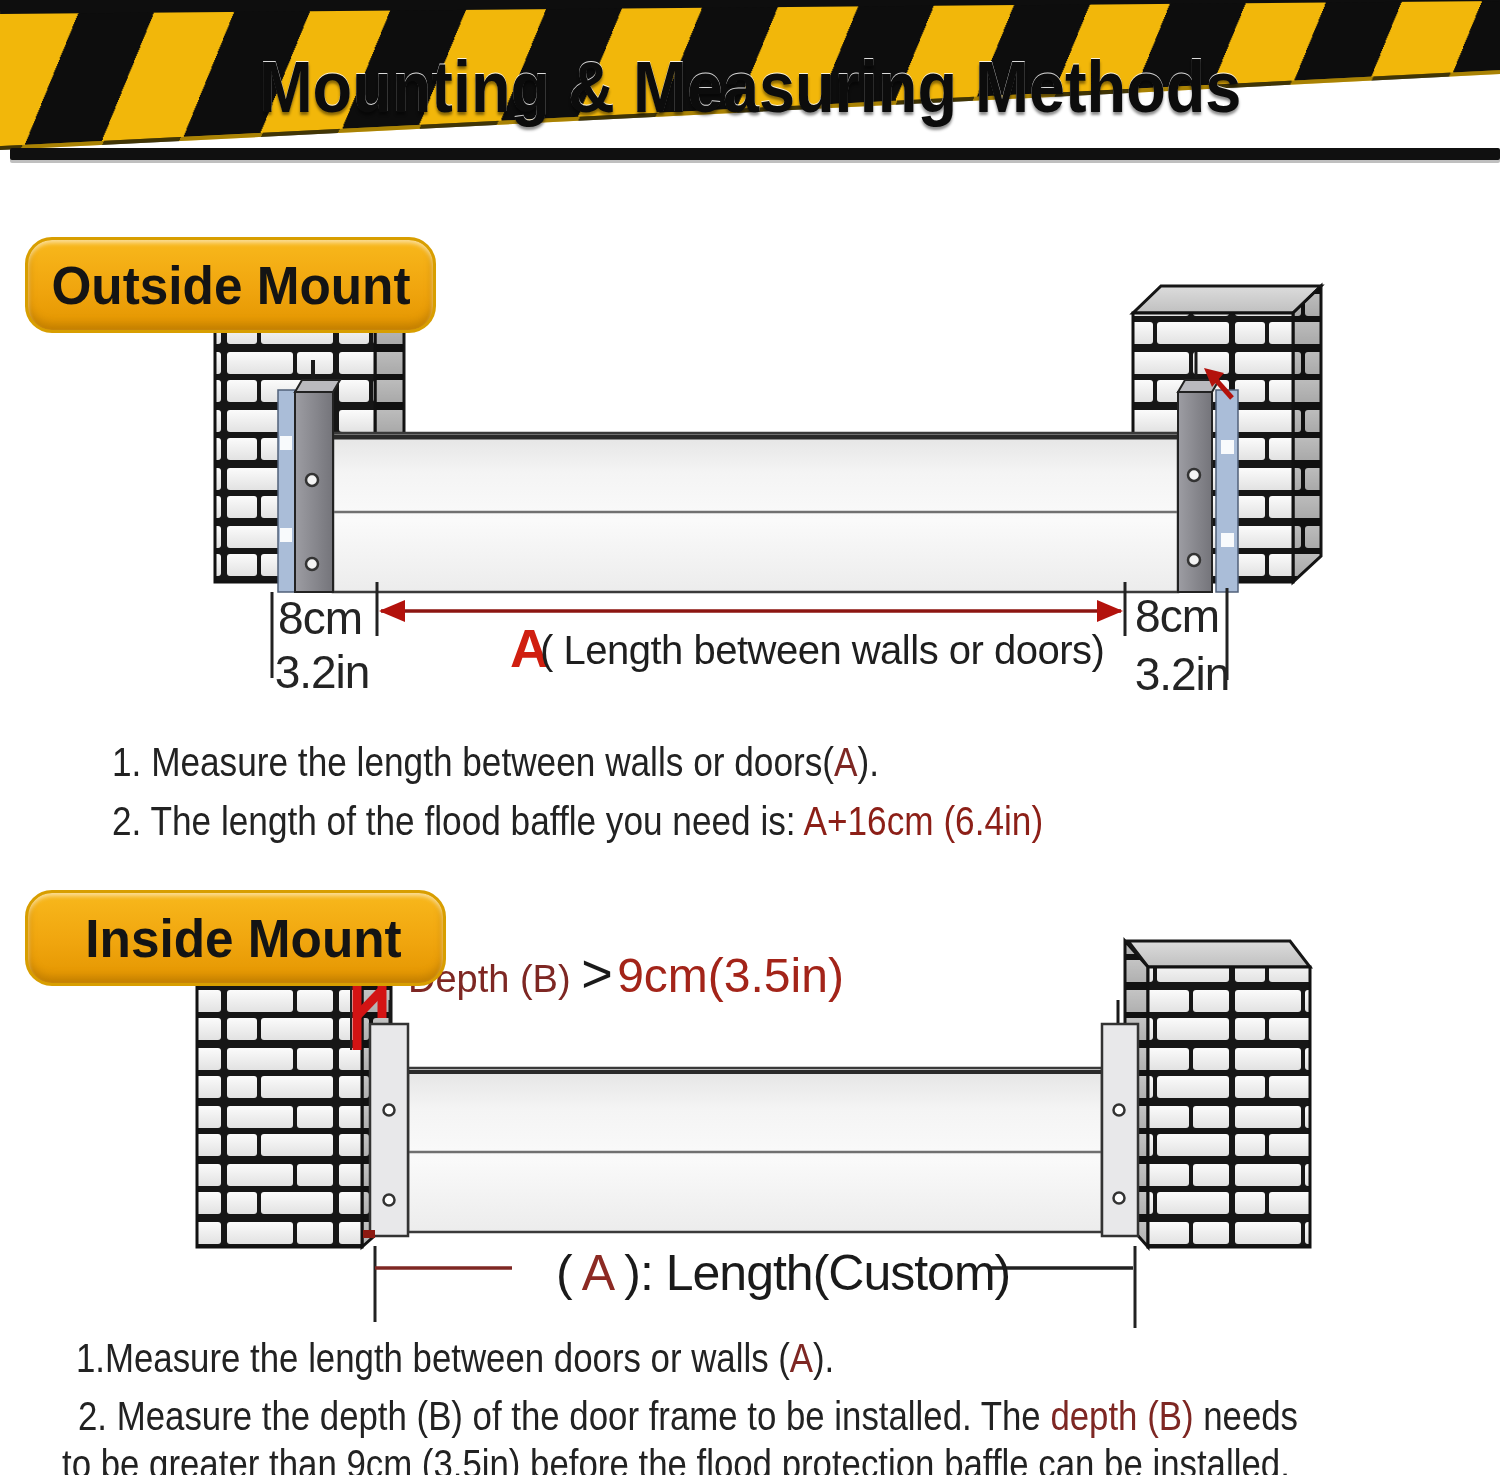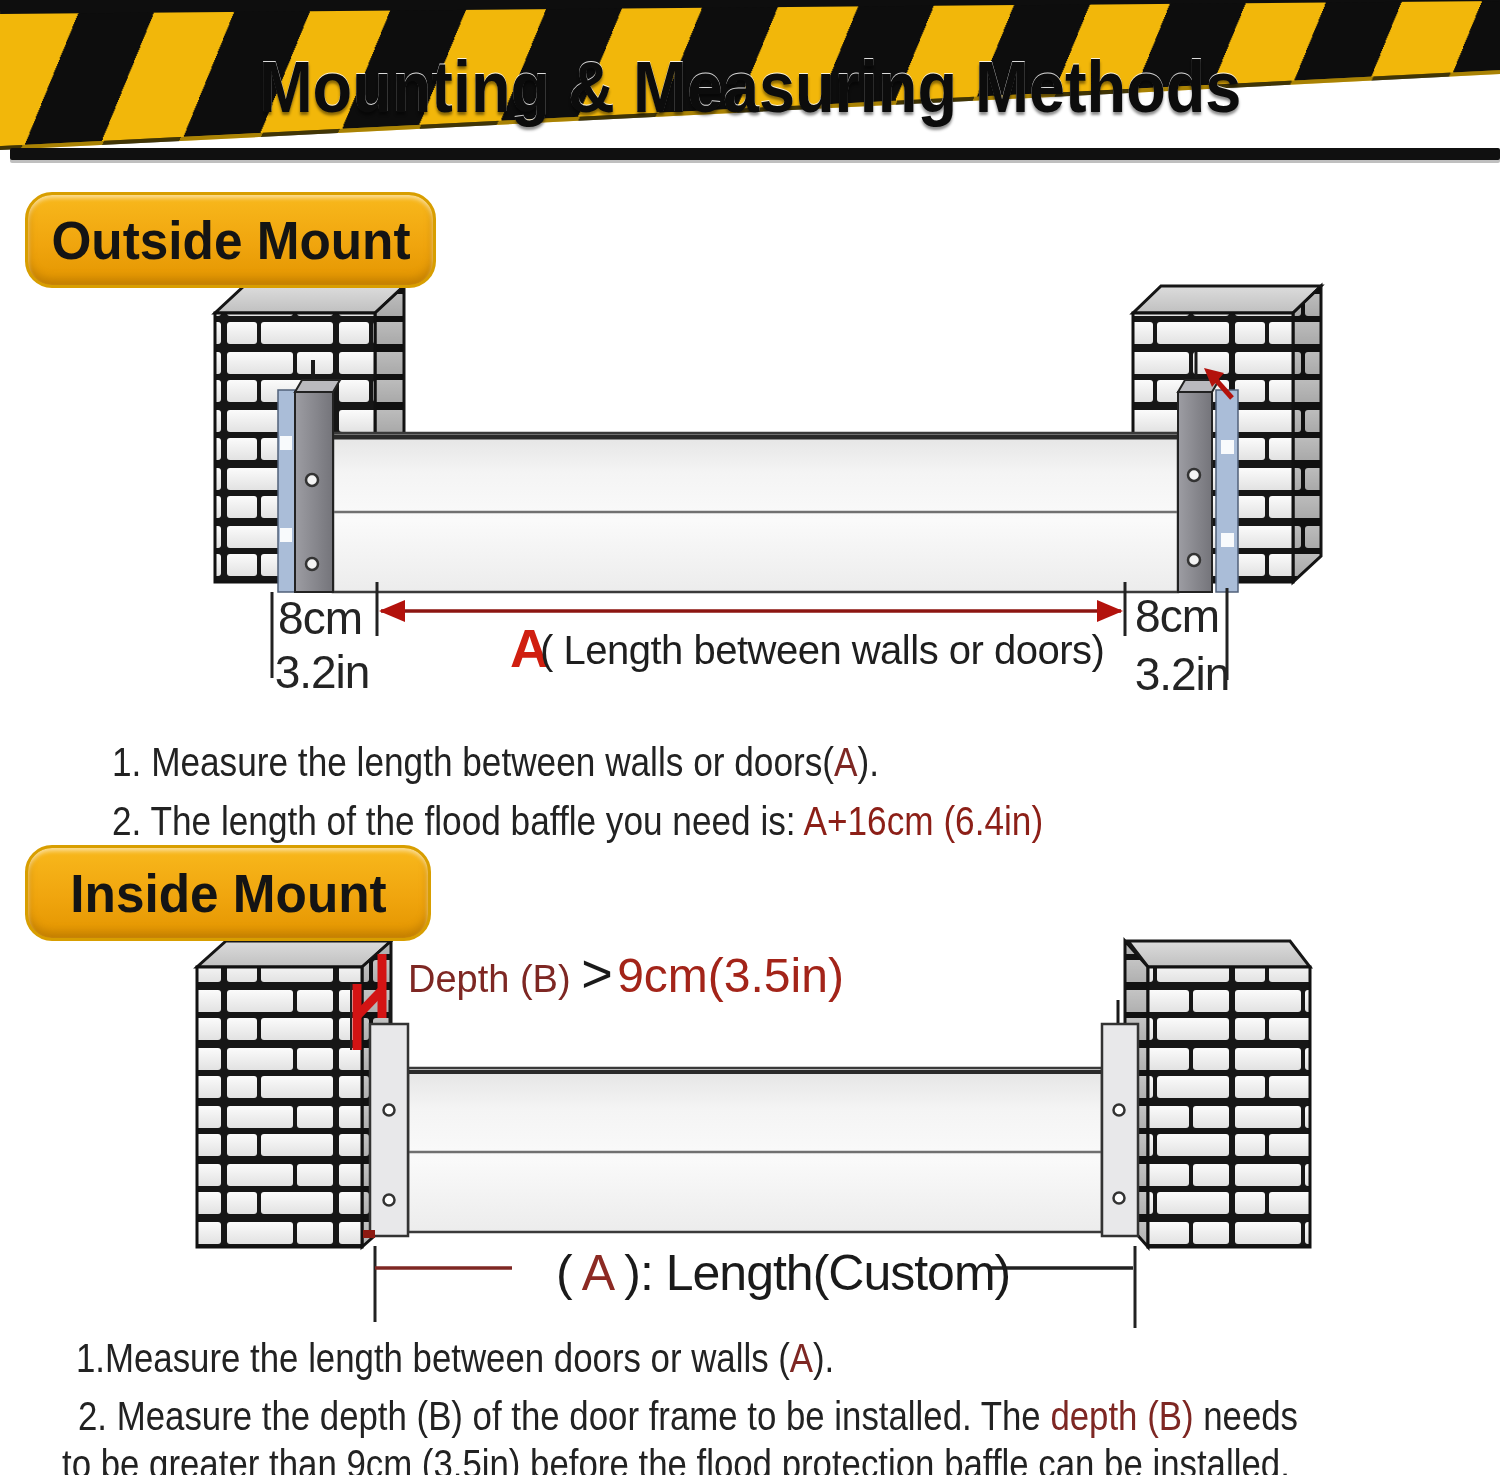--- a/index.html
+++ b/index.html
@@ -33,24 +33,25 @@
     background:#101010;border-radius:2px;
     box-shadow:0 3px 0 rgba(0,0,0,.25);
   }
   
   .badge{
     position:absolute;display:flex;align-items:center;justify-content:center;
     border-radius:27px;color:#141414;font-weight:700;
     background:linear-gradient(180deg,#f8b81c 0%,var(--badge-yellow,#f0a50e) 55%,#e39500 100%);
     border:3px solid #d89e00;
     box-shadow:inset 0 3px 4px rgba(255,255,255,.55), inset 0 -6px 9px rgba(145,92,0,.4);
+    margin-top:45px;
   }
   .badge .badge-label{font-size:54px;transform:scaleX(.95);white-space:nowrap;}
   .badge-outside{left:25px;top:192px;width:405px;height:90px;}
-  .badge-inside{left:25px;top:845px;width:400px;height:90px;}
+  .badge-inside{left:25px;top:845px;width:400px;height:90px;padding-left:15px;}
   
   .diagram-svg{position:absolute;top:0;left:0;}
   .dim-text{font-family:"Liberation Sans",sans-serif;font-size:46px;fill:#242424;letter-spacing:-1px;text-anchor:middle;}
   .label-text{font-family:"Liberation Sans",sans-serif;font-size:40px;fill:#1e1e1e;letter-spacing:-0.5px;}
   
   .steps{position:absolute;color:#222;}
   .steps p{margin:0;font-size:40px;white-space:nowrap;transform:scaleX(.88);transform-origin:0 50%;}
   .steps-outside{left:112px;top:740px;width:1360px;}
   .steps-outside p{margin-bottom:14px;}
   .steps-inside{left:62px;top:1336px;width:1438px;}

